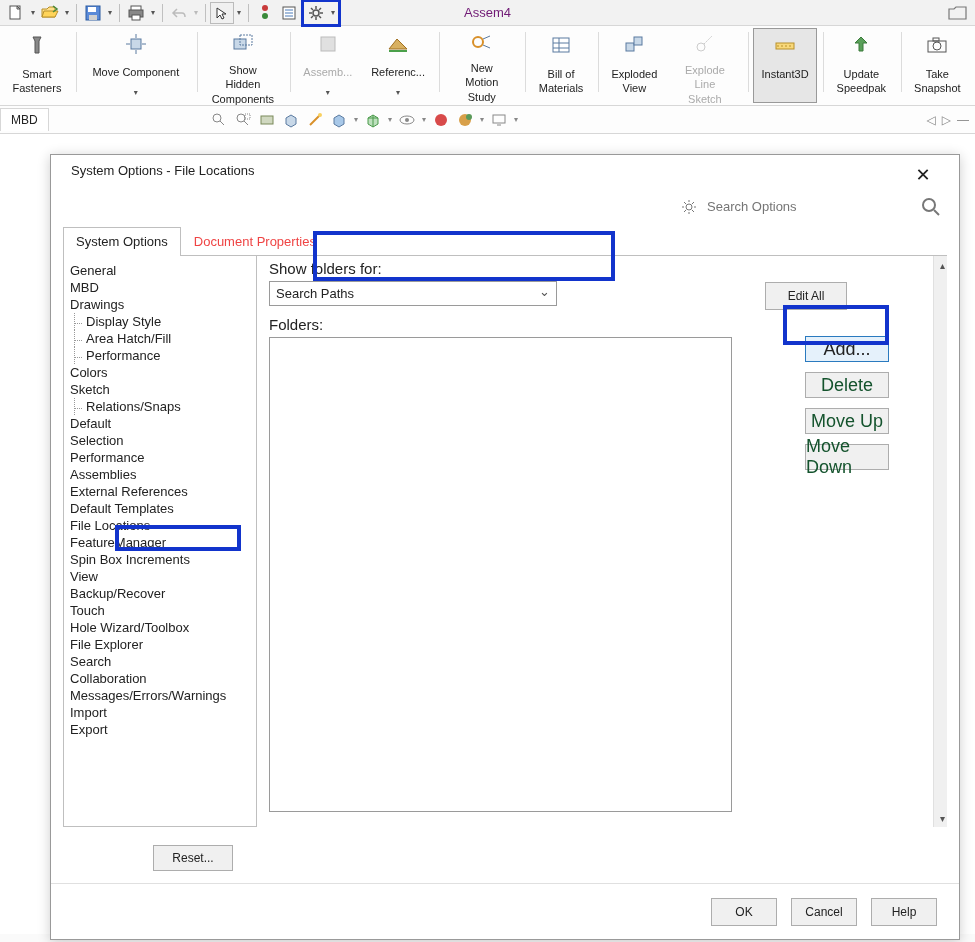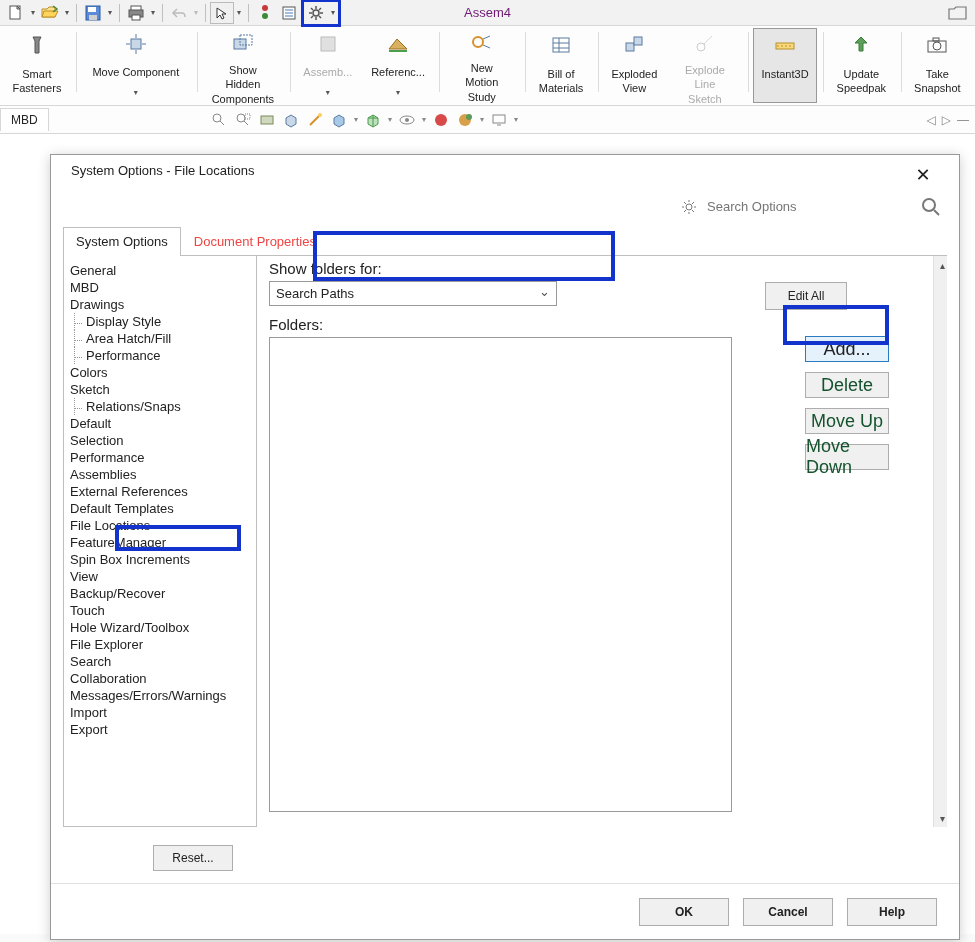--- a/index.html
+++ b/index.html
@@ -71,21 +71,21 @@
 
   .scroll-gutter { position:absolute; right:-4px; top:0; bottom:0; width:18px; background:#f0f0f0; border-left:1px solid #e0e0e0; }
   .scroll-arrow { height:18px; display:flex; align-items:center; justify-content:center; font-size:10px; color:#555; }
   .scroll-track { flex:1; }
   .scroll-gutter .flexcol { display:flex; flex-direction:column; height:100%; }
 
   .reset-row { padding:18px 0 0 90px; }
   .reset-row .btn { width:80px; height:26px; }
 
   .dlg-footer { height:56px; border-top:1px solid #e0e0e0; display:flex; align-items:center; justify-content:flex-end; gap:14px; padding:0 22px; }
-  .dlg-footer .btn { width:90px; height:28px;font-weight:bold; }
+  .dlg-footer .btn { width:66px; height:28px; }
 
   .blue-box { position:absolute; border:4px solid #1234cc; pointer-events:none; }
   svg { display:block; }
 </style>
 </head>
 <body>
 
 <div class="qat">
   <div class="qat-btn">
     <svg width="16" height="16">

